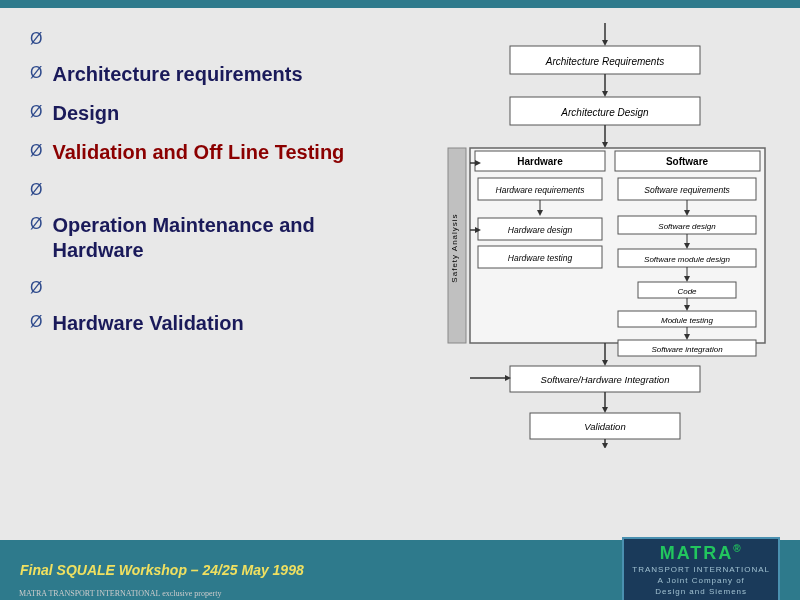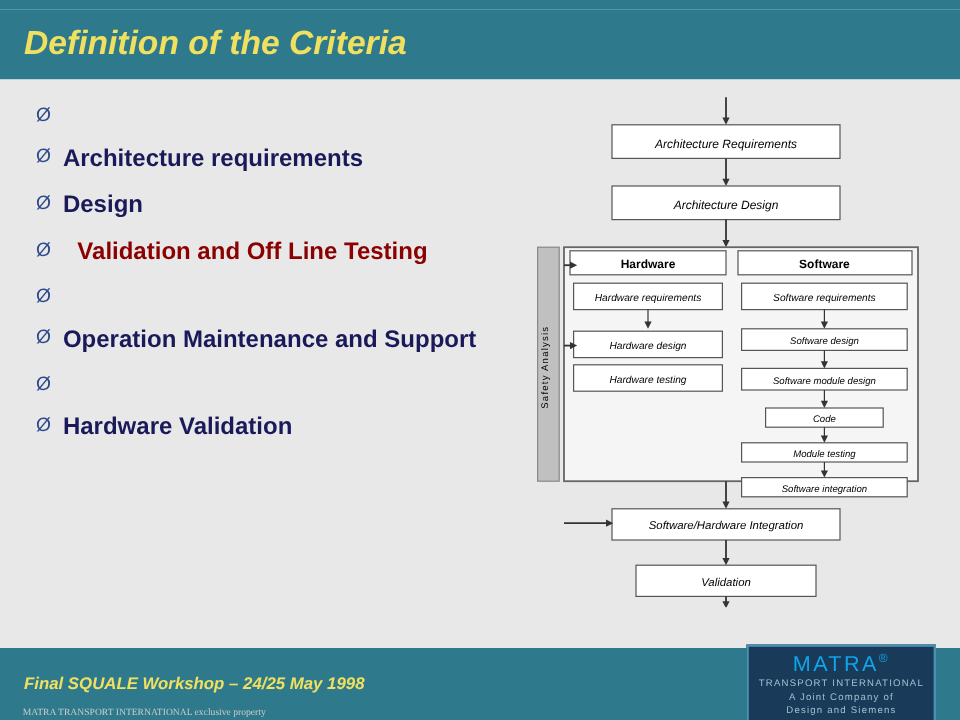--- a/index.html
+++ b/index.html
@@ -60,21 +60,20 @@
       flex-shrink: 0;
     }
     .bullet-label {
       color: #1a1a5a;
       font-size: 20px;
       font-weight: bold;
       line-height: 1.25;
     }
     .bullet-label.highlight {
       color: #8b0000;
-      margin-left: 12px;
     }
     
     .diagram-area {
       flex: 1;
       position: relative;
       display: flex;
       align-items: flex-start;
       justify-content: flex-start;
       padding-top: 0;
     }
@@ -116,46 +115,43 @@
     }
     
     .matra-logo {
       background: #1a3a5a;
       border: 2px solid #4a90b0;
       padding: 4px 8px;
       text-align: center;
       min-width: 140px;
     }
     .matra-main {
-      color: #0ea5e9;
+      color: #22c55e;
       font-size: 18px;
-      font-weight: normal;
+      font-weight: bold;
       letter-spacing: 2px;
     }
     .matra-r {
       font-size: 10px;
       vertical-align: super;
     }
     .matra-sub {
       color: #a0c0d0;
       font-size: 8px;
       letter-spacing: 1px;
       line-height: 1.4;
     }
   </style>
 </head>
 <body>
 
 <div class="slide">
 
   <div class="top-bar"></div>
 
-  <div class="title-area">
-    <span class="title-text">Definition of the Criteria</span>
-  </div>
 
   <div class="content-area">
 
     <div class="bullet-list">
 
       <div class="bullet-item">
         <span class="bullet-symbol">Ø</span>
       </div>
 
       <div class="bullet-item">
@@ -172,21 +168,21 @@
         <span class="bullet-symbol">Ø</span>
         <span class="bullet-label highlight">Validation and Off Line Testing</span>
       </div>
 
       <div class="bullet-item">
         <span class="bullet-symbol">Ø</span>
       </div>
 
       <div class="bullet-item">
         <span class="bullet-symbol">Ø</span>
-        <span class="bullet-label">Operation Maintenance and Support</span>
+        <span class="bullet-label">Operation Maintenance and Hardware</span>
       </div>
 
       <div class="bullet-item">
         <span class="bullet-symbol">Ø</span>
       </div>
 
       <div class="bullet-item">
         <span class="bullet-symbol">Ø</span>
         <span class="bullet-label">Hardware Validation</span>
       </div>

